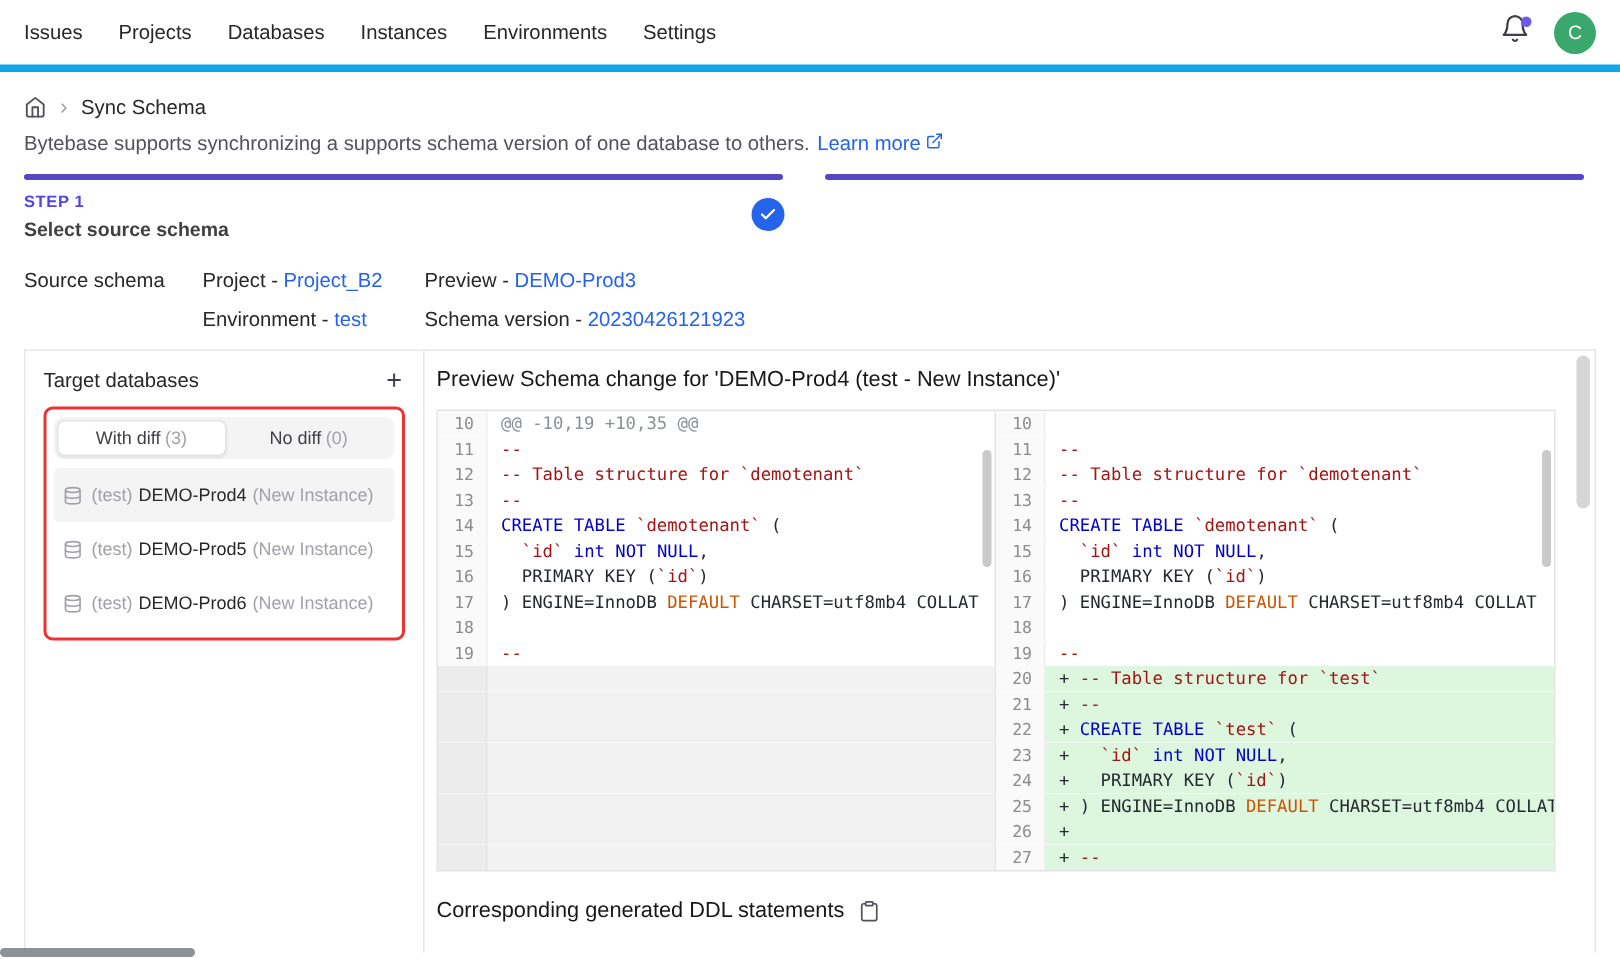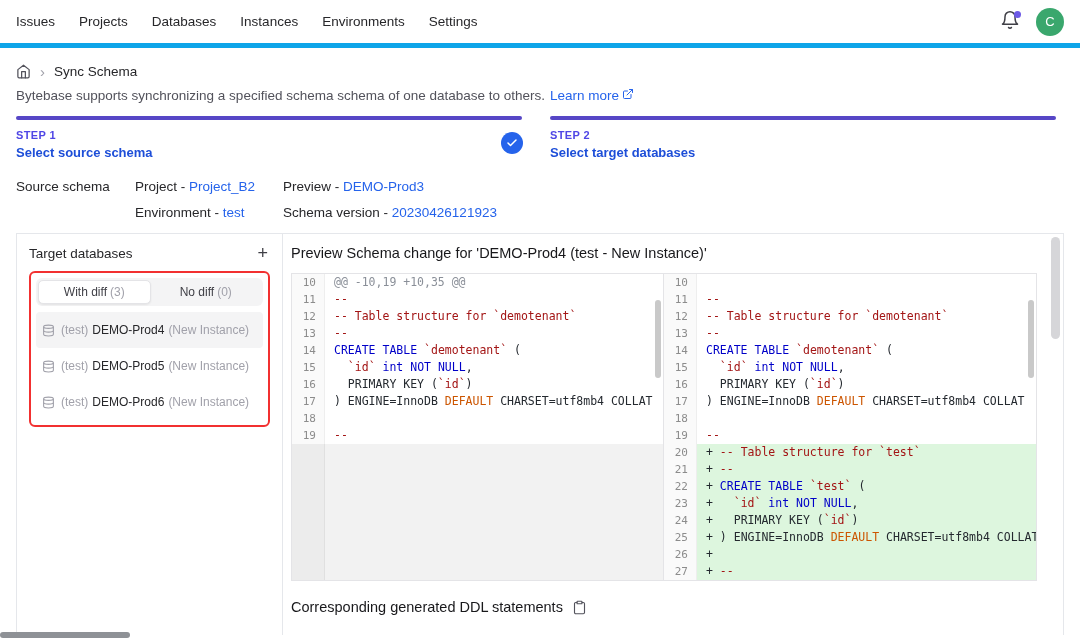--- a/index.html
+++ b/index.html
@@ -25,21 +25,21 @@
   .intro { margin-top:9px; font-size:13.5px; color:#52525b; display:flex; align-items:center; gap:5px; }
   .link { color:#2563eb; cursor:pointer; display:inline-flex; align-items:center; gap:3px; }
 
   .bars { margin-top:13px; display:flex; gap:28px; }
   .bar { height:4px; border-radius:2px; background:#5646c6; width:506px; }
 
   .steps-row { position:relative; margin-top:9px; display:flex; height:34px; }
   .step-block { width:506px; }
   .step-block.right { margin-left:28px; }
   .step-eyebrow { font-size:11px; font-weight:700; color:#4f46e5; letter-spacing:.4px; }
-  .step-label { margin-top:4px; font-size:13px; font-weight:600; color:#1d4ed8; }
+  .step-label { margin-top:4px; font-size:13px; font-weight:600; color:#404040; }
   .check-circle { position:absolute; left:485px; top:3px; width:22px; height:22px; border-radius:50%;
                   background:#2563eb; display:flex; align-items:center; justify-content:center; }
 
   .source { margin-top:16px; display:grid; grid-template-columns:119px 148px auto; row-gap:11px;
             font-size:13.5px; align-items:center; }
   .src-label { color:#27272a; }
   .src-value { color:#2563eb; cursor:pointer; }
 
   
   .main { margin:13px 16px 0; height:402px; border:1px solid #e5e7eb; border-bottom:none; display:flex; position:relative; background:#fff; }
@@ -127,21 +127,21 @@
         <svg width="15" height="15" viewBox="0 0 24 24" fill="none" stroke="#52525b" stroke-width="2" stroke-linecap="round" stroke-linejoin="round">
             <path d="M3 9l9-7 9 7v11a2 2 0 0 1-2 2H5a2 2 0 0 1-2-2z"></path>
             <path d="M9 22V12h6v10"></path>
           </svg>
       </span>
       <span class="crumb-sep">›</span>
       <span>Sync Schema</span>
     </div>
 
     <div class="intro">
-      <span>Bytebase supports synchronizing a specified schema schema of one database to others.</span>
+      <span>Bytebase supports synchronizing a supports schema version of one database to others.</span>
       <span class="link">
         <span>Learn more</span>
         <span>
           <svg width="12" height="12" viewBox="0 0 24 24" fill="none" stroke="#2563eb" stroke-width="2" stroke-linecap="round" stroke-linejoin="round">
               <path d="M18 13v6a2 2 0 0 1-2 2H5a2 2 0 0 1-2-2V8a2 2 0 0 1 2-2h6"></path>
               <path d="M15 3h6v6"></path>
               <path d="M10 14L21 3"></path>
             </svg>
         </span>
       </span>
@@ -154,24 +154,20 @@
 
     <div class="steps-row">
       <div class="step-block">
         <div class="step-eyebrow">STEP 1</div>
         <div class="step-label">Select source schema</div>
       </div>
       <div class="check-circle">
         <svg width="12" height="12" viewBox="0 0 24 24" fill="none" stroke="#ffffff" stroke-width="3" stroke-linecap="round" stroke-linejoin="round">
             <path d="M20 6L9 17l-5-5"></path>
           </svg>
-      </div>
-      <div class="step-block right">
-        <div class="step-eyebrow">STEP 2</div>
-        <div class="step-label">Select target databases</div>
       </div>
     </div>
 
     <div class="source">
       <div class="src-label">Source schema</div>
       <div>
         <span class="src-label">Project - </span><span class="src-value">Project_B2</span>
       </div>
       <div>
         <span class="src-label">Preview - </span><span class="src-value">DEMO-Prod3</span>

